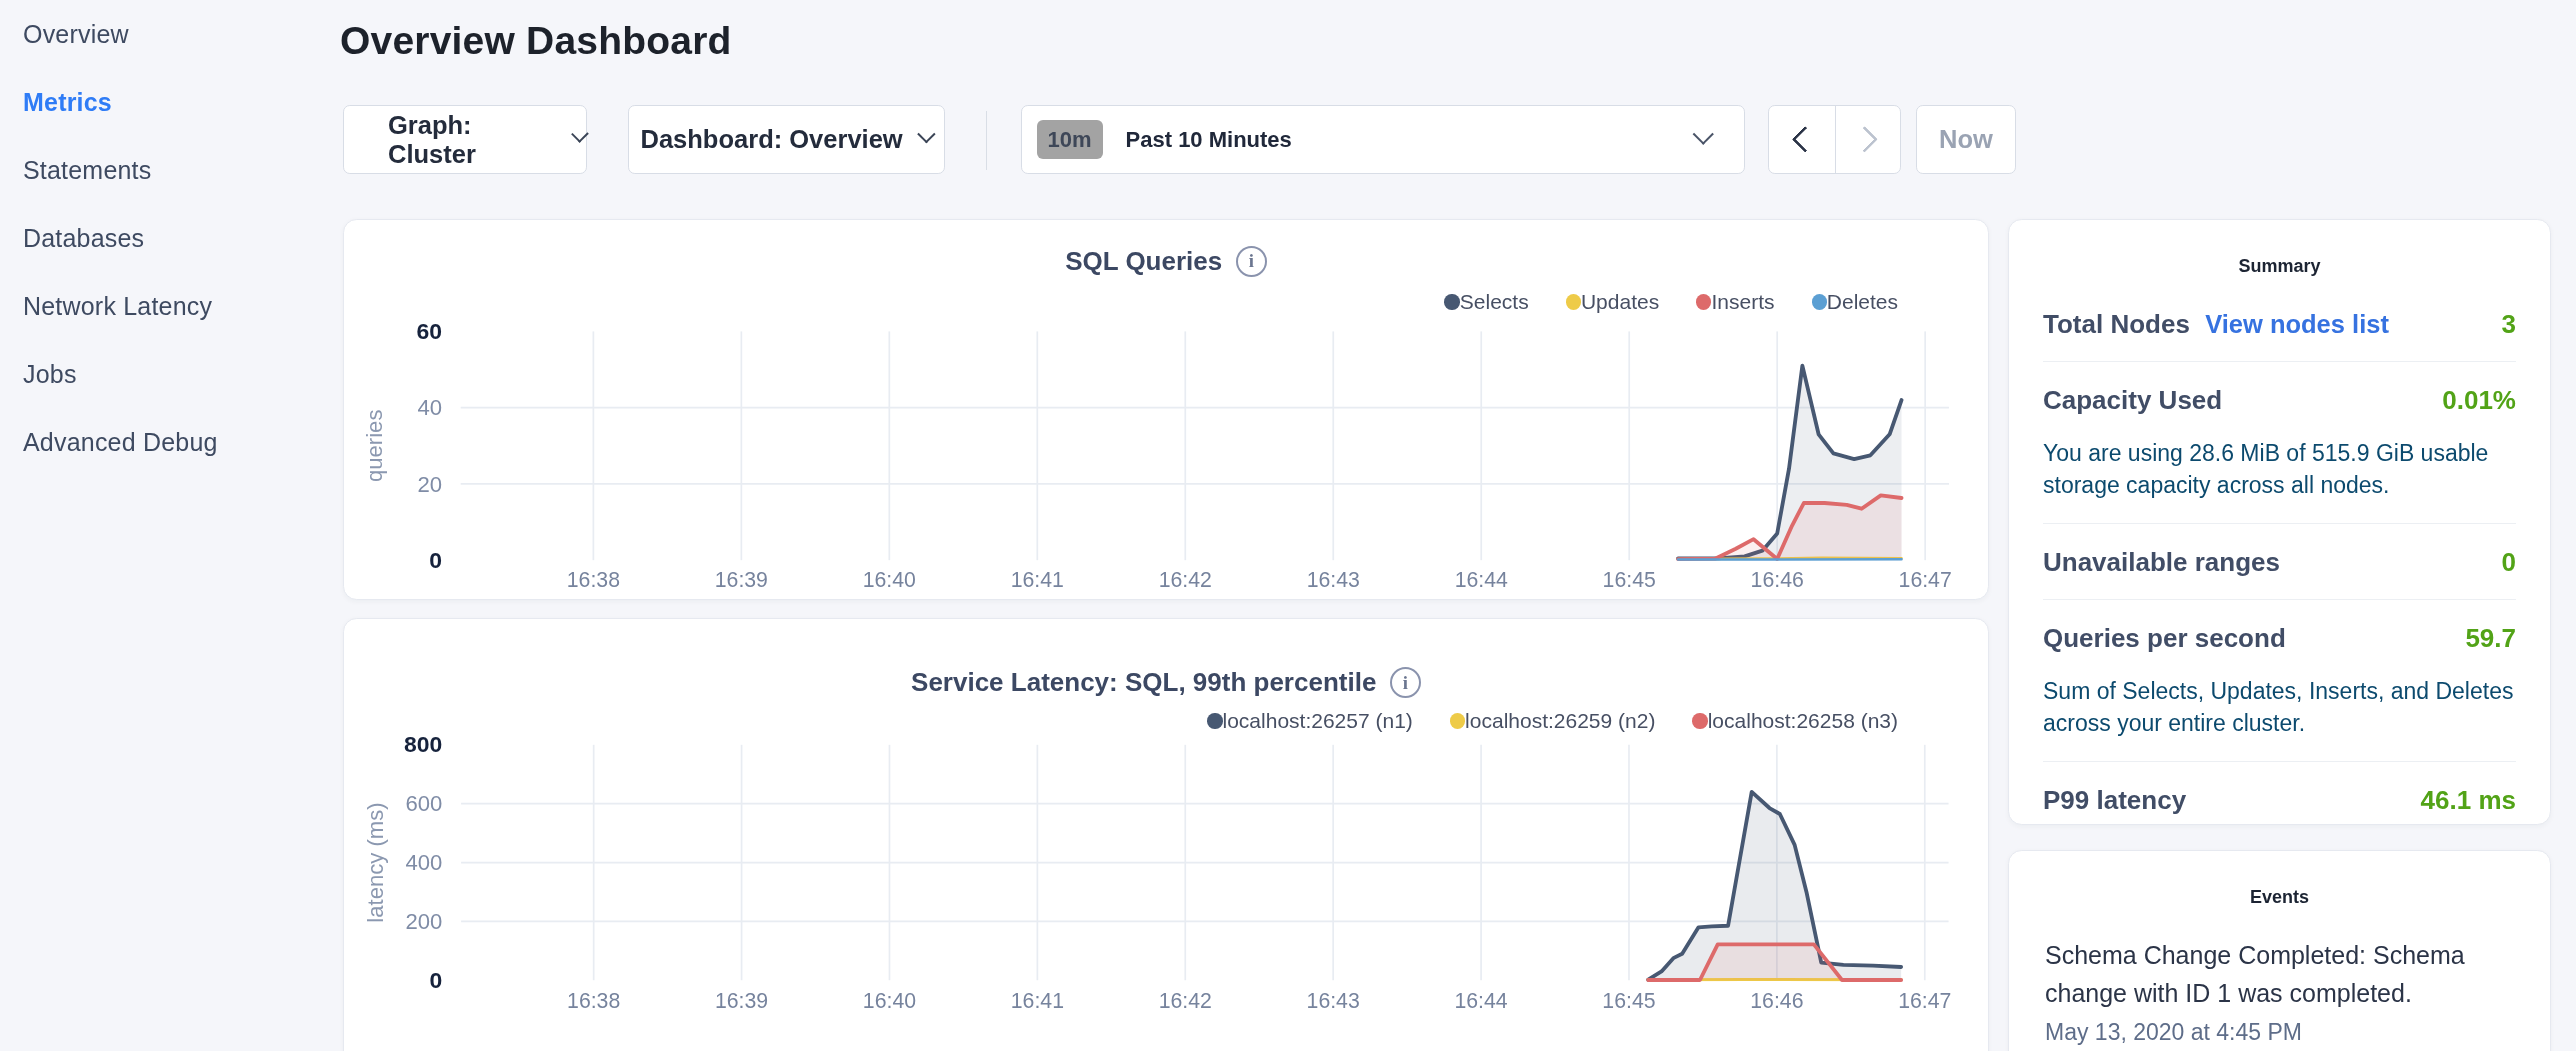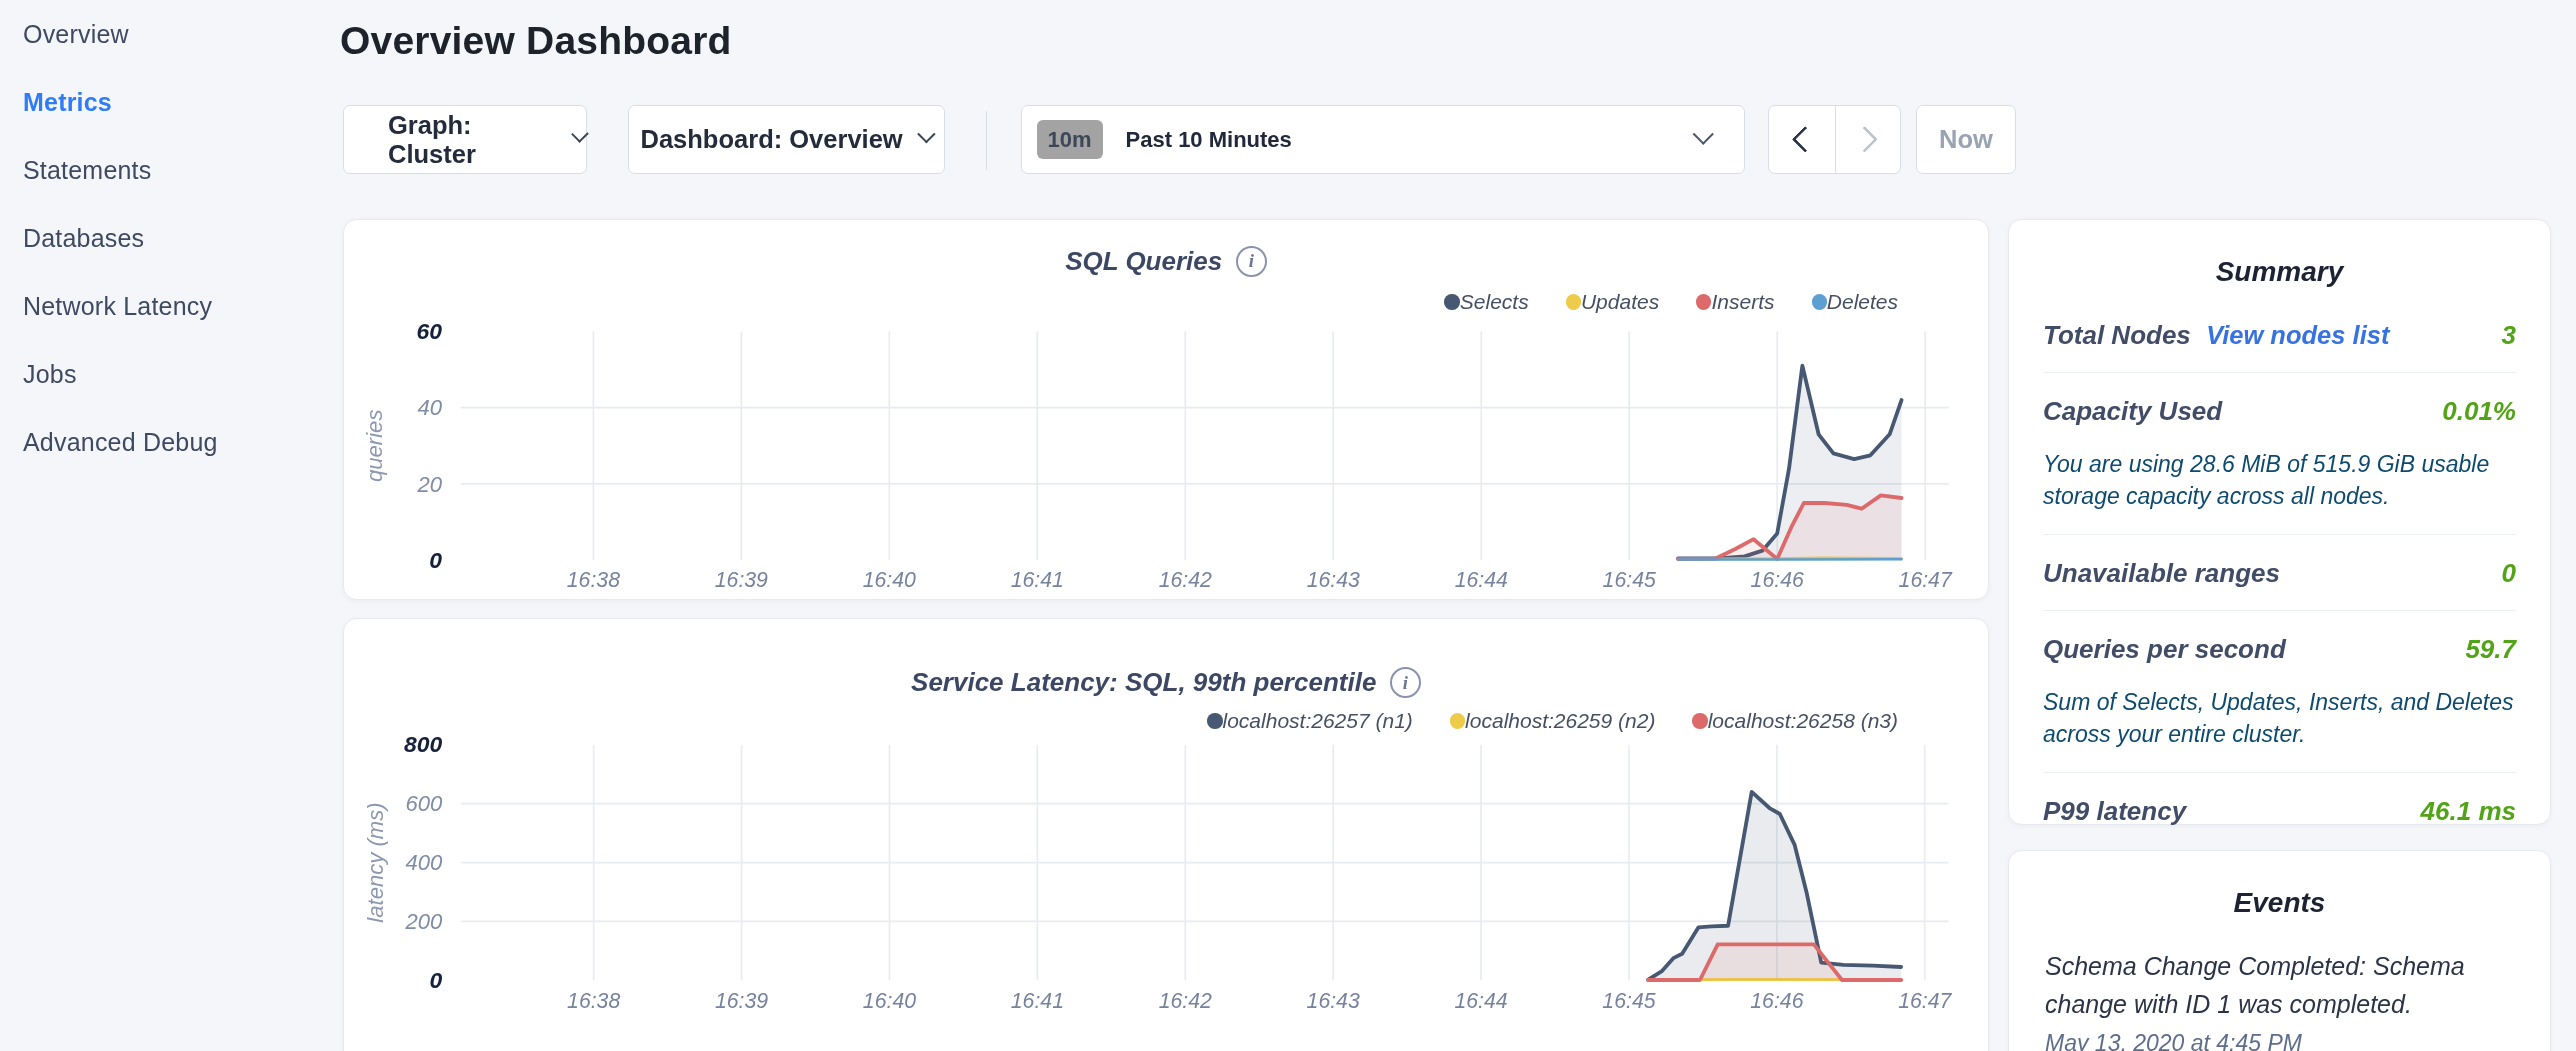--- a/index.html
+++ b/index.html
@@ -53,21 +53,20 @@
   .arrow-cell + .arrow-cell { border-left:0.9px solid #d8dde6; }
   .arrow-glyph { width:18.7px; height:18.7px; border-right:3.8px solid; border-bottom:3.8px solid; border-radius:1.7px; }
   .arrow-prev .arrow-glyph { border-color:#2b3447; transform:rotate(135deg); margin-left:6.8px; }
   .arrow-next .arrow-glyph { border-color:#bcc3cf; transform:rotate(-45deg); margin-right:6.8px; }
   #now-btn { left:1916px; width:100px; color:#9aa3b3; }
 
   
   .card {
     position:absolute; background:#fff; border:0.9px solid #e6e9f0; border-radius:13.6px;
     box-shadow:0 1.7px 5.1px rgba(30,40,60,.04);
-    font-style:italic;
   }
   #chart-card-0 { left:343px; top:219px; width:1646px; height:381px; }
   #chart-card-1 { left:343px; top:618px; width:1646px; height:510px; }
   #summary-card { left:2008px; top:219px; width:543px; height:606px; }
   #events-card  { left:2008px; top:850px; width:543px; height:281px; }
 
   .chart-title {
     position:absolute; left:0; width:100%; text-align:center;
     font-size:26px; font-weight:700; color:#3c4863;
     display:flex; align-items:center; justify-content:center; gap:13.6px;
@@ -81,21 +80,21 @@
     cursor:pointer;
   }
   .legend { position:absolute; right:90px; display:flex; gap:37px; align-items:center; }
   #legend-0 { top:70px; }
   #legend-1 { top:90px; }
   .lg-item { display:flex; align-items:center; gap:0; font-size:21px; color:#474f63; }
   .lg-dot { width:15.3px; height:15.3px; border-radius:50%; display:inline-block; }
   .chart-svg { position:absolute; left:0; top:0; }
 
   
-  .panel-title { text-align:center; font-size:28px; font-weight:700; color:#1c2433; padding-top:36px; }
+  .panel-title { text-align:center; font-size:18px; font-weight:700; color:#1c2433; padding-top:36px; }
   .sum-rows { padding:8.5px 34px 0; }
   .sum-row { padding:23px 0 21px; }
   .sum-row + .sum-row { border-top:0.9px solid #eceff3; }
   .sum-head { display:flex; align-items:center; }
   .sum-label { font-size:26px; font-weight:700; color:#414d66; }
   .sum-link { margin-left:15.3px; font-size:25.5px; font-weight:700; color:#3672e0; cursor:pointer; }
   .sum-value { margin-left:auto; font-size:26px; font-weight:700; color:#52a317; }
   .sum-desc { margin-top:21px; font-size:23px; color:#0c4a6e; line-height:1.42; }
   .event-item { padding:29px 36px 0; }
   .event-msg { font-size:25px; color:#2b3447; line-height:1.5; }

